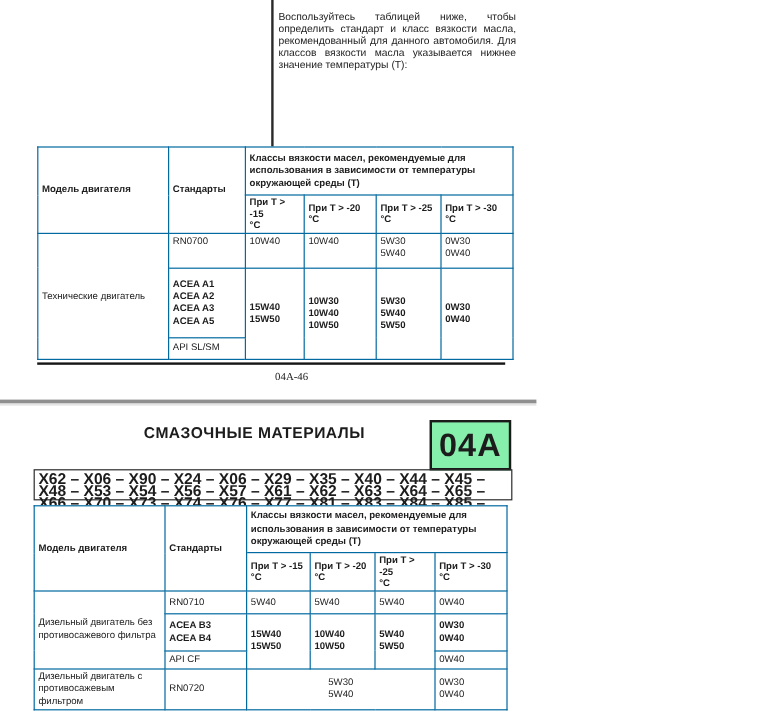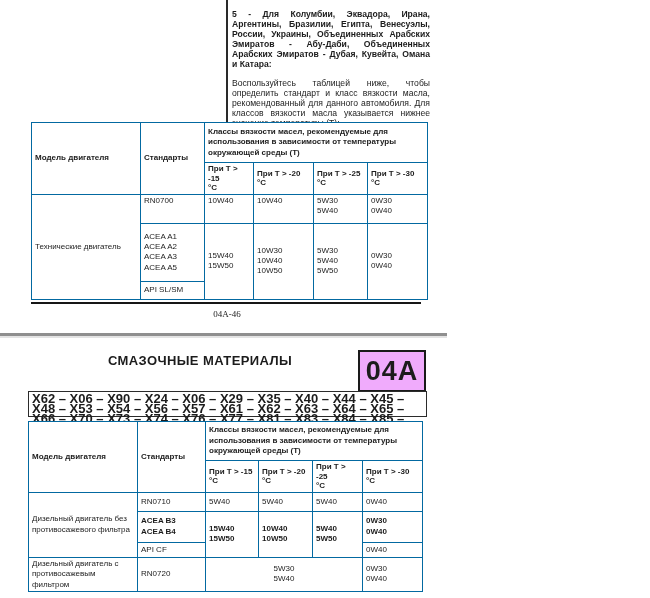--- a/index.html
+++ b/index.html
@@ -24,55 +24,54 @@
   }
   .doc-table th { font-weight:bold; text-align:left; }
   .vtitle { text-align:center; padding:2px 10px; line-height:1.35; }
   .temp-cond, .temp-unit { line-height:1.2; }
   .multi { white-space:pre-line; line-height:1.55;margin-left:40px; }
   .center { text-align:center; }
   .valign-top td { vertical-align:top; }
 
   .t1 { left:31px; top:122px; width:396px; }
   .t1 .h1 { height:40px; } .t1 .h2 { height:26px; }
-  .t1 .r1 { height:29px; } .t1 .r2 { height:58px; } .t1 .r3 { height:18px; }
+  .t1 .r1 { height:29px; } .t1 .r2 { height:58px;font-weight:bold; } .t1 .r3 { height:18px; }
 
   .t2 { left:28px; top:421px; width:394px; }
   .t2 .h1 { height:39px; } .t2 .h2 { height:20px; }
   .t2 .r1 { height:19px; } .t2 .r2 { height:31px;font-weight:bold; } .t2 .r3 { height:15px; } .t2 .r4 { height:32px;padding-left:31px; }
 
   
   .footer-rule { position:absolute; left:31px; top:302px; width:390px; height:2px; background:#161616; }
-  .page-number { position:absolute; left:0; top:309px; width:454px; text-align:center;
+  .page-number { position:absolute; left:16px; top:309px; width:454px; text-align:center;
                  font-family:"Liberation Serif", serif; font-size:9px; color:#222; }
 
   
   .page-sep { position:absolute; left:0; top:333px; width:447px; height:3px; background:#8f8f8f;
               box-shadow:0 2px 0 #e3e3e3; }
 
   
-  .heading-block { position:absolute; left:4px; top:353px; width:392px; text-align:center; }
+  .heading-block { position:absolute; left:16px; top:353px; width:392px; text-align:center; }
   .sec-title { font-size:13px; font-weight:bold; letter-spacing:0.4px; }
   .sec-sub { font-size:13px; font-weight:bold; margin-top:5px; }
   .code-box { position:absolute; left:358px; top:350px; width:64px; height:38px;
               border:2px solid #1a1a1a; display:flex; align-items:center; justify-content:center;
-              font-size:27px; font-weight:bold; letter-spacing:1px; background:#f0abfc; }
+              font-size:27px; font-weight:bold; letter-spacing:1px; background:#86efac; }
   .models-box { position:absolute; left:28px; top:391px; width:399px; height:26px;
                 border:1px solid #2b2b2b; box-sizing:border-box; padding:2px 3px 1px 3px;
                 font-size:13px; font-weight:bold; line-height:10px; }
 </style>
 </head>
 <body>
 
 <div class="canvas">
 
   <div class="col-divider"></div>
 
   <div class="note">
-    <p class="note-head">5 - Для Колумбии, Эквадора, Ирана, Аргентины, Бразилии, Египта, Венесуэлы, России, Украины, Объединенных Арабских Эмиратов - Абу-Даби, Объединенных Арабских Эмиратов - Дубая, Кувейта, Омана и Катара:</p>
     <p class="note-body">Воспользуйтесь таблицей ниже, чтобы определить стандарт и класс вязкости масла, рекомендованный для данного автомобиля. Для классов вязкости масла указывается нижнее значение температуры (Т):</p>
   </div>
 
   <table class="doc-table t1">
     <colgroup>
       <col style="width:109px">
         <col style="width:64px">
         <col style="width:49px">
       <col style="width:60px">
         <col style="width:54px">

